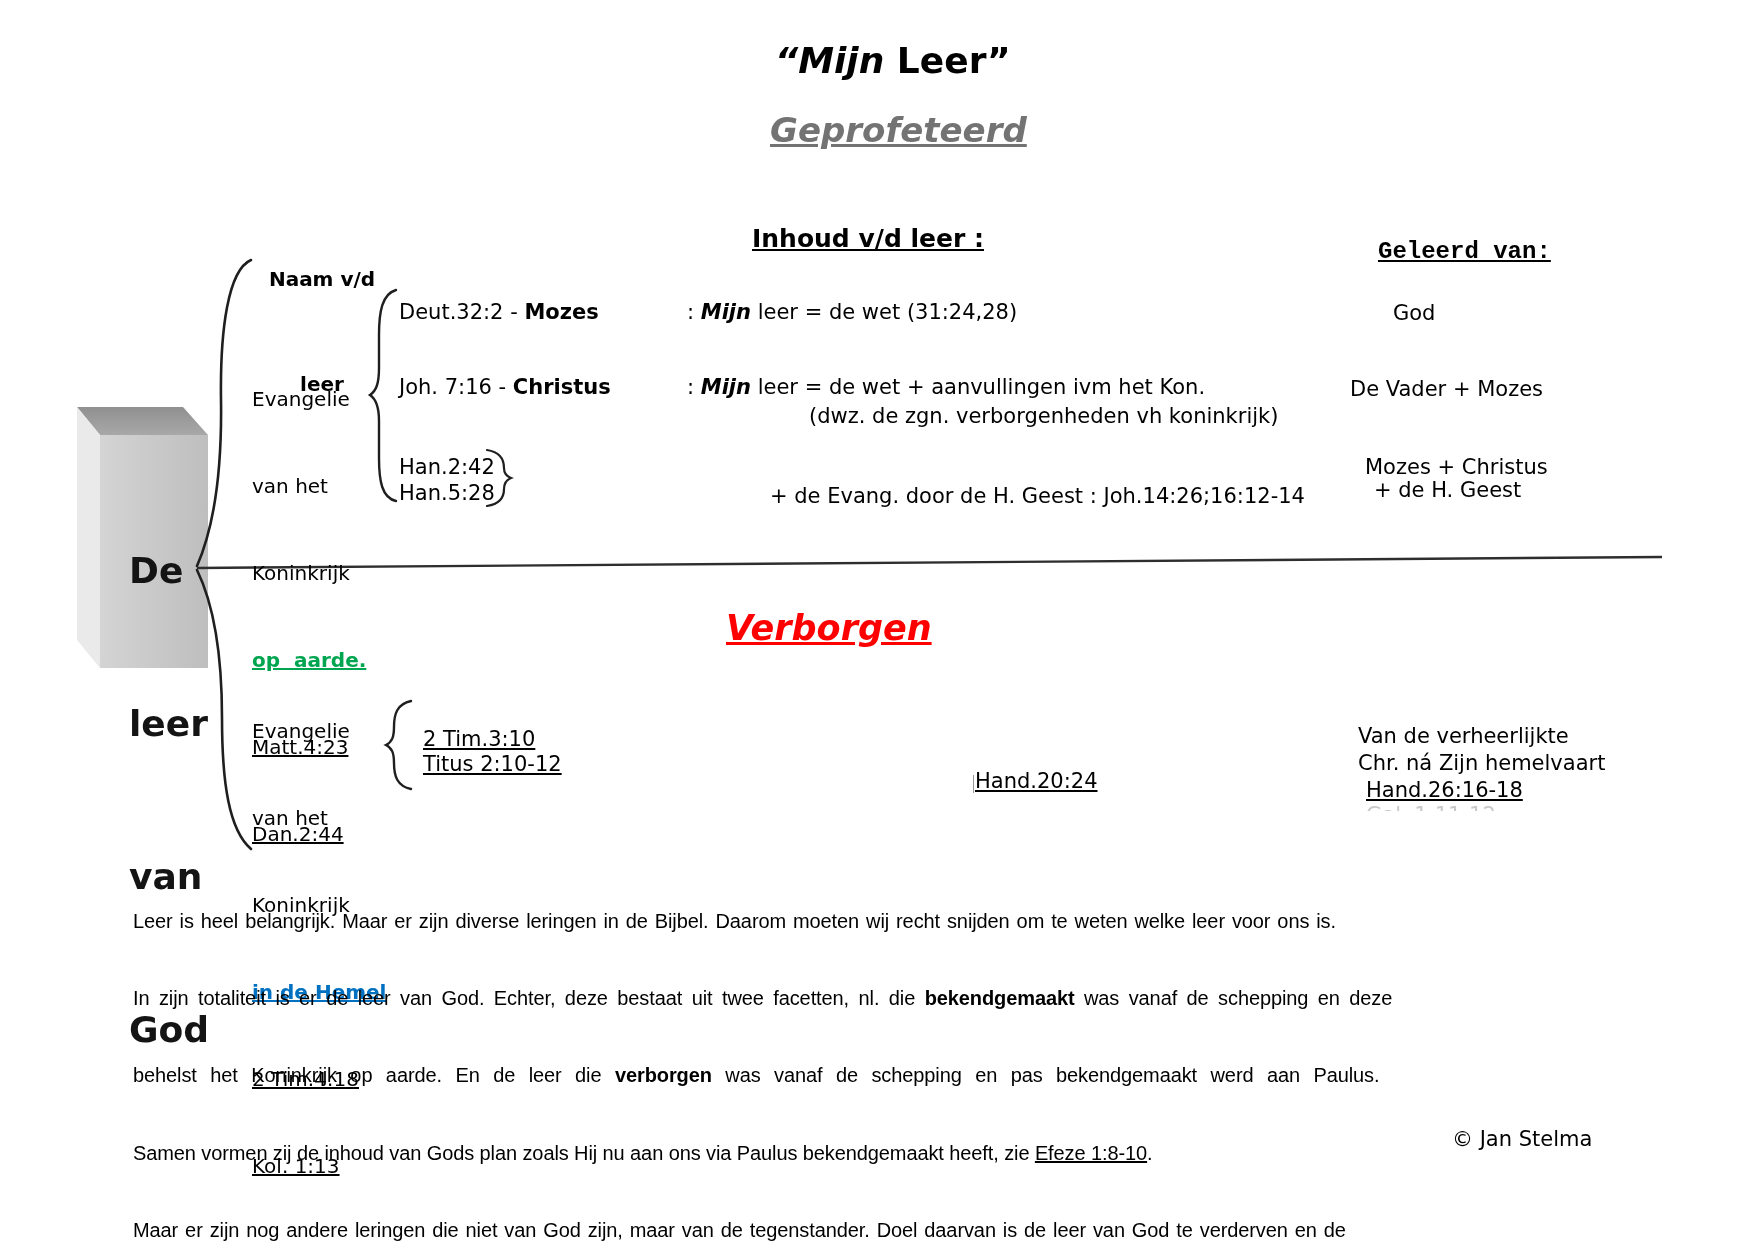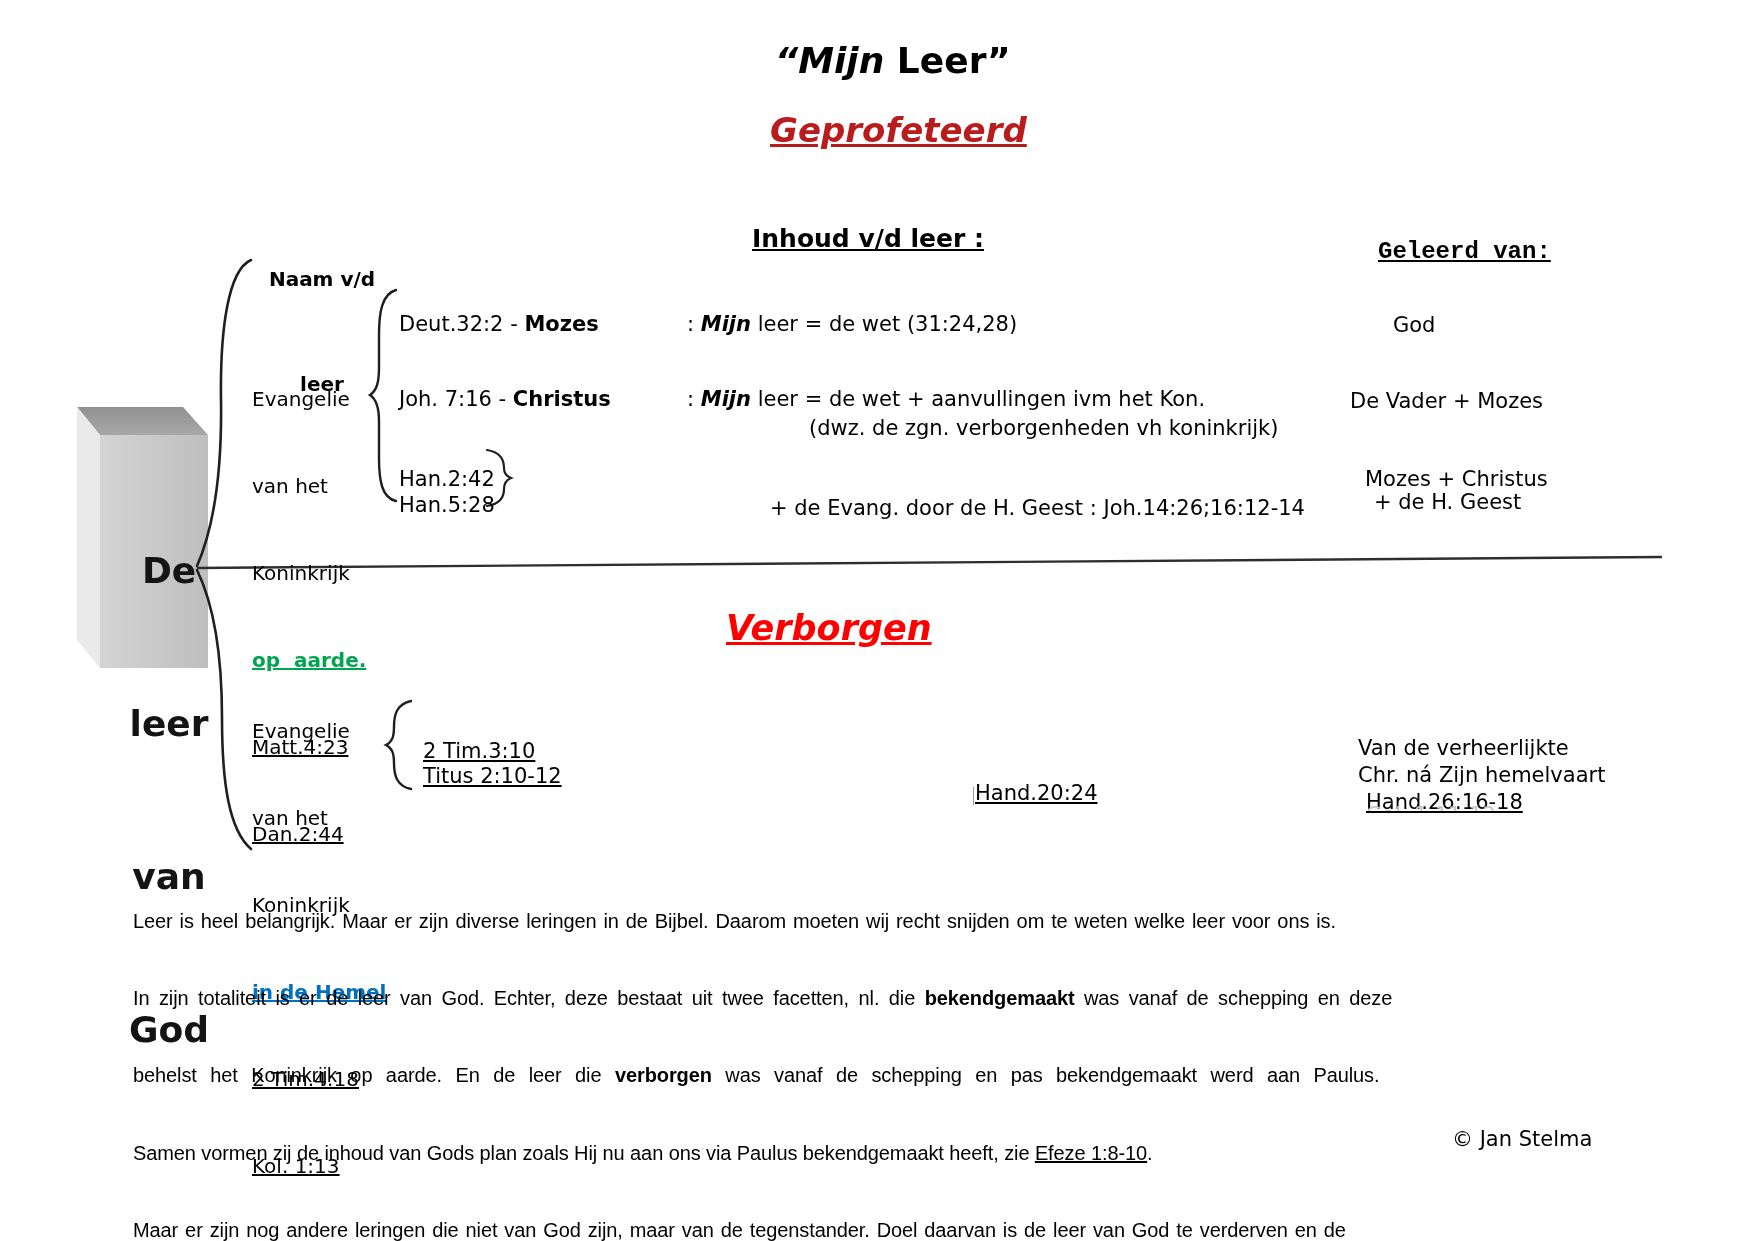--- a/index.html
+++ b/index.html
@@ -1,40 +1,40 @@
 <!DOCTYPE html>
 <html><head>
 <meta charset="utf-8">
 <style>
   html,body{margin:0;padding:0;background:#fff;}
   #canvas{position:relative;width:1755px;height:1241px;background:#ffffff;overflow:hidden;
           font-family:"DejaVu Sans",sans-serif;color:#000;}
-  .abs{position:absolute;white-space:pre;text-align:center;}
+  .abs{position:absolute;white-space:pre;}
   
   .b{font-weight:700}
   .i{font-style:italic}
   .u{text-decoration:underline}
   .green{color:#00A550}
   .blue{color:#0070C0}
   .gray{color:#C9C9C9}
   .clip{display:inline-block;width:5px;overflow:hidden;white-space:pre;vertical-align:text-bottom}
   .vbar{display:inline-block;width:1px;height:18px;background:#999;vertical-align:text-bottom;margin-right:1px}
   
   #title{left:775px;top:40px;font-size:36px;font-weight:700;}
   #geprofeteerd{left:770px;top:110px;font-size:34px;font-weight:700;font-style:italic;
-                text-decoration:underline;color:#b91c1c;}
+                text-decoration:underline;color:#737373;}
   #verborgen{left:726px;top:608px;font-size:35px;font-weight:700;font-style:italic;
              text-decoration:underline;color:#FF0000;}
   #naam-header{left:262px;top:192px;width:120px;text-align:center;font-weight:700;
                font-size:20px;line-height:35px;}
   #inhoud-header{left:752px;top:224px;font-size:25px;font-weight:700;text-decoration:underline;}
   #geleerd-header{left:1378px;top:238px;font-size:24px;font-weight:700;text-decoration:underline;font-family:Liberation Mono, monospace;}
   #box-label{left:106px;top:443px;font-size:36px;font-weight:700;line-height:51px;color:#141414;margin-left:23px;}
   .nb{position:absolute;font-size:20px;line-height:29px;white-space:pre;}
-  .line{position:absolute;white-space:pre;font-size:21px;margin-top:12px;}
+  .line{position:absolute;white-space:pre;font-size:21px;}
   #clipped-ref{left:1366px;top:803px;height:8px;overflow:hidden;font-size:21px;}
   
   #footer{position:absolute;left:133px;top:857px;width:1330px;
           font-family:"Liberation Sans",sans-serif;font-size:20px;line-height:25.8px;
           letter-spacing:-0.1px;white-space:pre;}
   .ws1{word-spacing:1.5px}.ws4{word-spacing:4px}.ws8{word-spacing:8px}
   #copyright{left:1452px;top:1127px;font-size:21px;}
   svg{position:absolute;left:0;top:0;}
 </style>
 </head>

